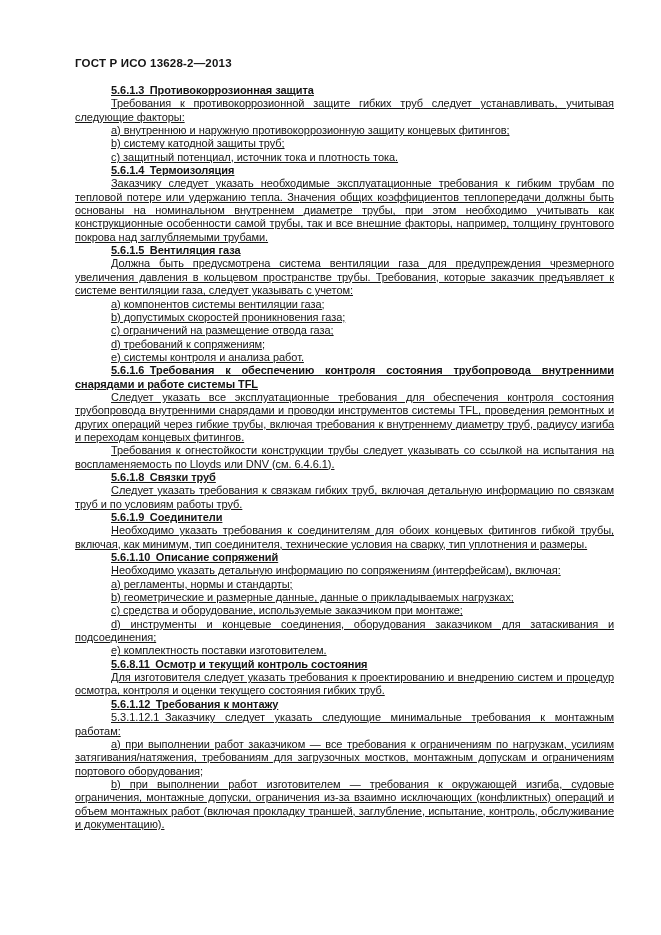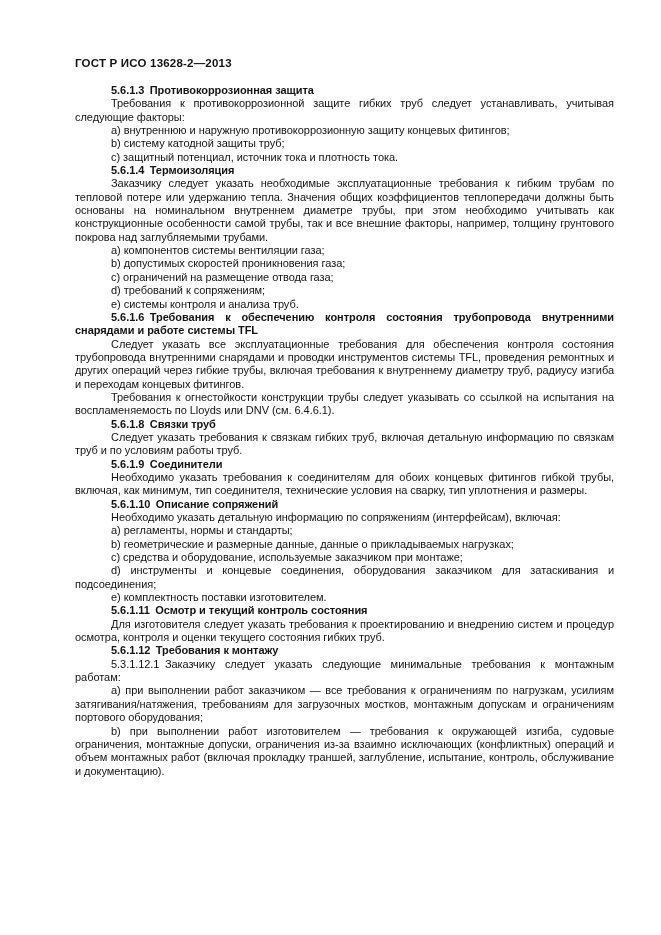--- a/index.html
+++ b/index.html
@@ -27,20 +27,21 @@
     font-weight: bold;
     letter-spacing: 0.2px;
     margin: 0 0 15px 0;
   }
   .content p {
     margin: 0;
     font-size: 11px;
     line-height: 13.35px;
     text-indent: 36px;
     letter-spacing: -0.05px;
+    text-decoration: underline;
   }
   .content p.heading {
     font-weight: bold;
     text-align: justify;
   }
   .content p.para,
   .content p.item {
     font-weight: normal;
     text-align: justify;
   }
@@ -57,40 +58,42 @@
   <div class="doc-header">ГОСТ Р ИСО 13628-2—2013</div>
 
   <div class="content" id="content">
       <p class="heading">5.6.1.3 Противокоррозионная защита</p>
       <p class="para">Требования к противокоррозионной защите гибких труб следует устанавливать, учитывая следующие факторы:</p>
       <p class="item">a) внутреннюю и наружную противокоррозионную защиту концевых фитингов;</p>
       <p class="item">b) систему катодной защиты труб;</p>
       <p class="item">c) защитный потенциал, источник тока и плотность тока.</p>
       <p class="heading">5.6.1.4 Термоизоляция</p>
       <p class="para">Заказчику следует указать необходимые эксплуатационные требования к гибким трубам по тепловой потере или удержанию тепла. Значения общих коэффициентов теплопередачи должны быть основаны на номинальном внутреннем диаметре трубы, при этом необходимо учитывать как конструкционные особенности самой трубы, так и все внешние факторы, например, толщину грунтового покрова над заглубляемыми трубами.</p>
+      <p class="heading">5.6.1.5 Вентиляция газа</p>
+      <p class="para">Должна быть предусмотрена система вентиляции газа для предупреждения чрезмерного увеличения давления в кольцевом пространстве трубы. Требования, которые заказчик предъявляет к системе вентиляции газа, следует указывать с учетом:</p>
       <p class="item">a) компонентов системы вентиляции газа;</p>
       <p class="item">b) допустимых скоростей проникновения газа;</p>
       <p class="item">c) ограничений на размещение отвода газа;</p>
       <p class="item">d) требований к сопряжениям;</p>
-      <p class="item">e) системы контроля и анализа труб.</p>
+      <p class="item">e) системы контроля и анализа работ.</p>
       <p class="heading">5.6.1.6 Требования к обеспечению контроля состояния трубопровода внутренними снарядами и работе системы TFL</p>
       <p class="para">Следует указать все эксплуатационные требования для обеспечения контроля состояния трубопровода внутренними снарядами и проводки инструментов системы TFL, проведения ремонтных и других операций через гибкие трубы, включая требования к внутреннему диаметру труб, радиусу изгиба и переходам концевых фитингов.</p>
       <p class="para">Требования к огнестойкости конструкции трубы следует указывать со ссылкой на испытания на воспламеняемость по Lloyds или DNV (см. 6.4.6.1).</p>
       <p class="heading">5.6.1.8 Связки труб</p>
       <p class="para">Следует указать требования к связкам гибких труб, включая детальную информацию по связкам труб и по условиям работы труб.</p>
       <p class="heading">5.6.1.9 Соединители</p>
       <p class="para">Необходимо указать требования к соединителям для обоих концевых фитингов гибкой трубы, включая, как минимум, тип соединителя, технические условия на сварку, тип уплотнения и размеры.</p>
       <p class="heading">5.6.1.10 Описание сопряжений</p>
       <p class="para">Необходимо указать детальную информацию по сопряжениям (интерфейсам), включая:</p>
       <p class="item">a) регламенты, нормы и стандарты;</p>
       <p class="item">b) геометрические и размерные данные, данные о прикладываемых нагрузках;</p>
       <p class="item">c) средства и оборудование, используемые заказчиком при монтаже;</p>
       <p class="item">d) инструменты и концевые соединения, оборудования заказчиком для затаскивания и подсоединения;</p>
       <p class="item">e) комплектность поставки изготовителем.</p>
-      <p class="heading">5.6.1.11 Осмотр и текущий контроль состояния</p>
+      <p class="heading">5.6.8.11 Осмотр и текущий контроль состояния</p>
       <p class="para">Для изготовителя следует указать требования к проектированию и внедрению систем и процедур осмотра, контроля и оценки текущего состояния гибких труб.</p>
       <p class="heading">5.6.1.12 Требования к монтажу</p>
       <p class="para">5.3.1.12.1 Заказчику следует указать следующие минимальные требования к монтажным работам:</p>
       <p class="item">a) при выполнении работ заказчиком — все требования к ограничениям по нагрузкам, усилиям затягивания/натяжения, требованиям для загрузочных мостков, монтажным допускам и ограничениям портового оборудования;</p>
       <p class="item">b) при выполнении работ изготовителем — требования к окружающей изгиба, судовые ограничения, монтажные допуски, ограничения из-за взаимно исключающих (конфликтных) операций и объем монтажных работ (включая прокладку траншей, заглубление, испытание, контроль, обслуживание и документацию).</p>
     </div>
 
 </div>
 
 </body></html>

